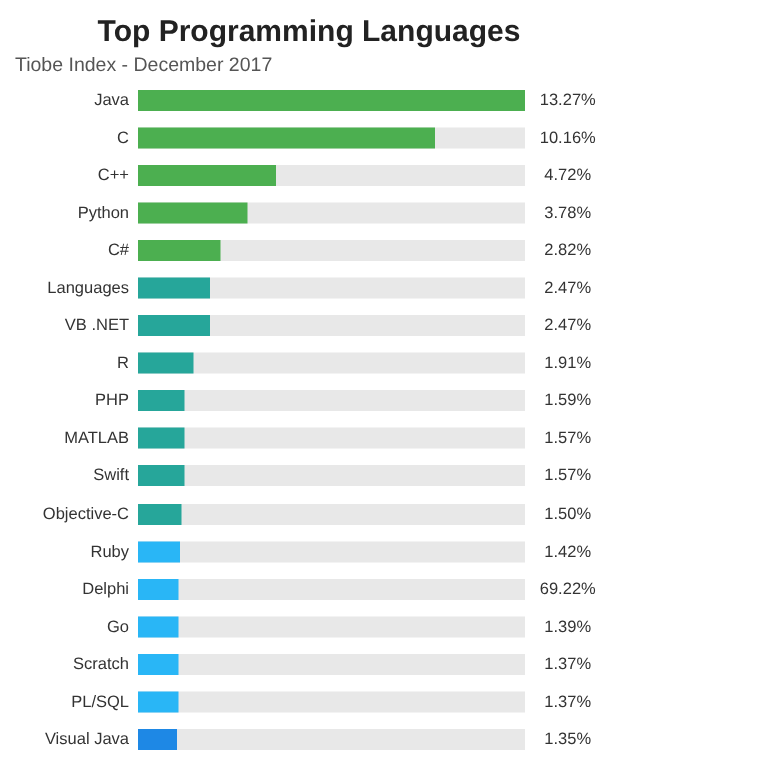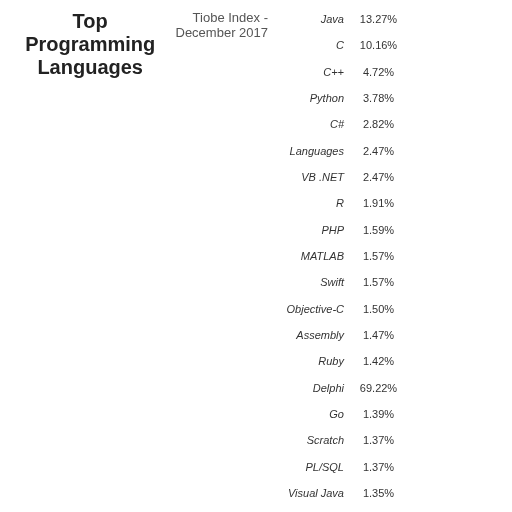--- a/index.html
+++ b/index.html
@@ -8,31 +8,31 @@
       height: 512px;
       background: #ffffff;
       font-family: Arial, sans-serif;
       overflow: hidden;
     }
     .chart-container {
       width: 412px;
       height: 512px;
       padding: 10px 10px 10px 10px;
       display: flex;
-      flex-direction: row;
+      flex-direction: column;
     }
     .chart-title {
       text-align: center;
       font-size: 20px;
       font-weight: bold;
       color: #222;
       margin-bottom: 2px;
     }
     .chart-subtitle {
-      text-align: right;
+      text-align: left;
       font-size: 13px;
       color: #555;
       margin-bottom: 8px;
     }
     .chart-body {
       flex: 1;
       display: flex;
       flex-direction: column;
       justify-content: space-between;
     }
@@ -41,21 +41,20 @@
       align-items: center;
       height: 18px;
     }
     .bar-label {
       width: 82px;
       text-align: right;
       font-size: 11px;
       color: #333;
       padding-right: 6px;
       flex-shrink: 0;
-      font-style: italic;
     }
     .bar-track {
       flex: 1;
       height: 14px;
       background: #e8e8e8;
       position: relative;
     }
     .bar-fill {
       height: 100%;
       position: absolute;
@@ -156,27 +155,20 @@
         <div class="bar-value">1.57%</div>
       </div>
       <div class="bar-row">
         <div class="bar-label">Objective-C</div>
         <div class="bar-track">
           <div class="bar-fill" style="width: 11.3037%; background-color: rgb(38, 166, 154);"></div>
         </div>
         <div class="bar-value">1.50%</div>
       </div>
       <div class="bar-row">
-        <div class="bar-label">Assembly</div>
-        <div class="bar-track">
-          <div class="bar-fill" style="width: 11.0776%; background-color: rgb(41, 182, 246);"></div>
-        </div>
-        <div class="bar-value">1.47%</div>
-      </div>
-      <div class="bar-row">
         <div class="bar-label">Ruby</div>
         <div class="bar-track">
           <div class="bar-fill" style="width: 10.7008%; background-color: rgb(41, 182, 246);"></div>
         </div>
         <div class="bar-value">1.42%</div>
       </div>
       <div class="bar-row">
         <div class="bar-label">Delphi</div>
         <div class="bar-track">
           <div class="bar-fill" style="width: 10.5501%; background-color: rgb(41, 182, 246);"></div>

